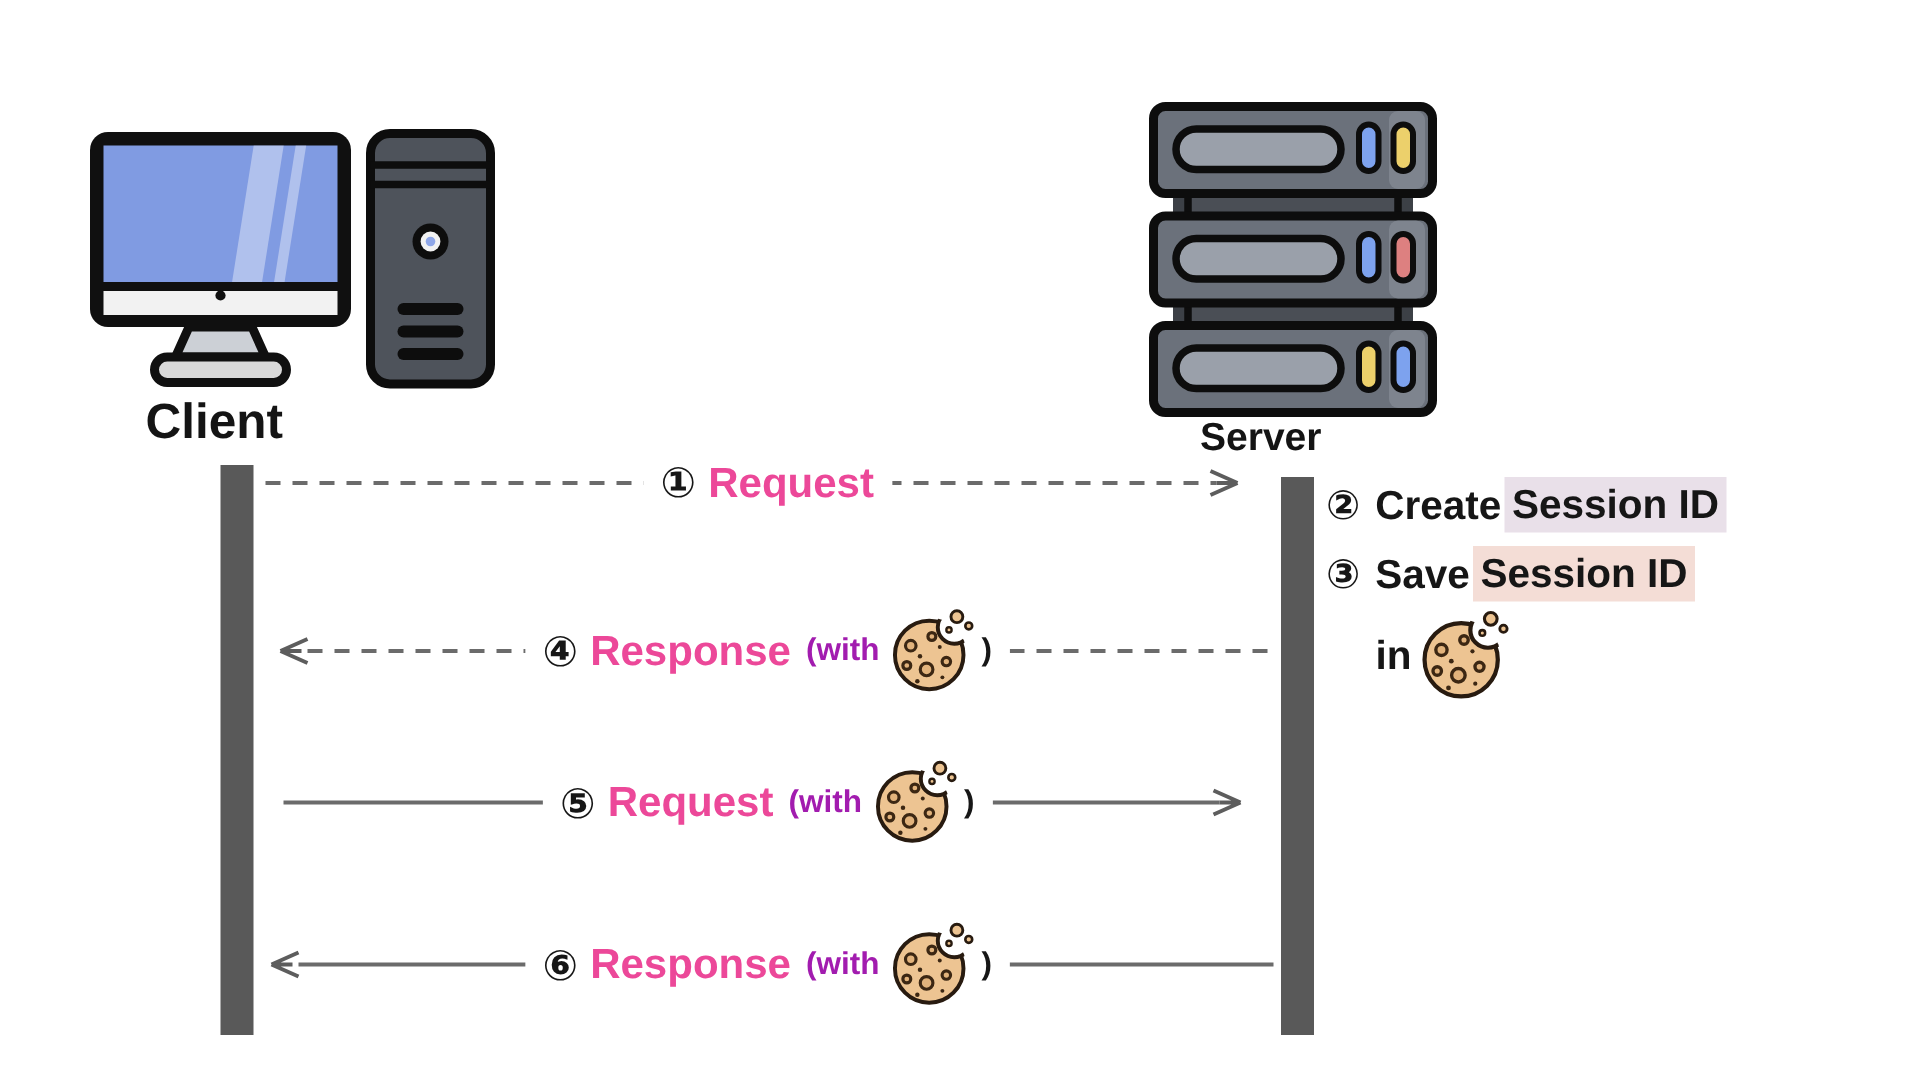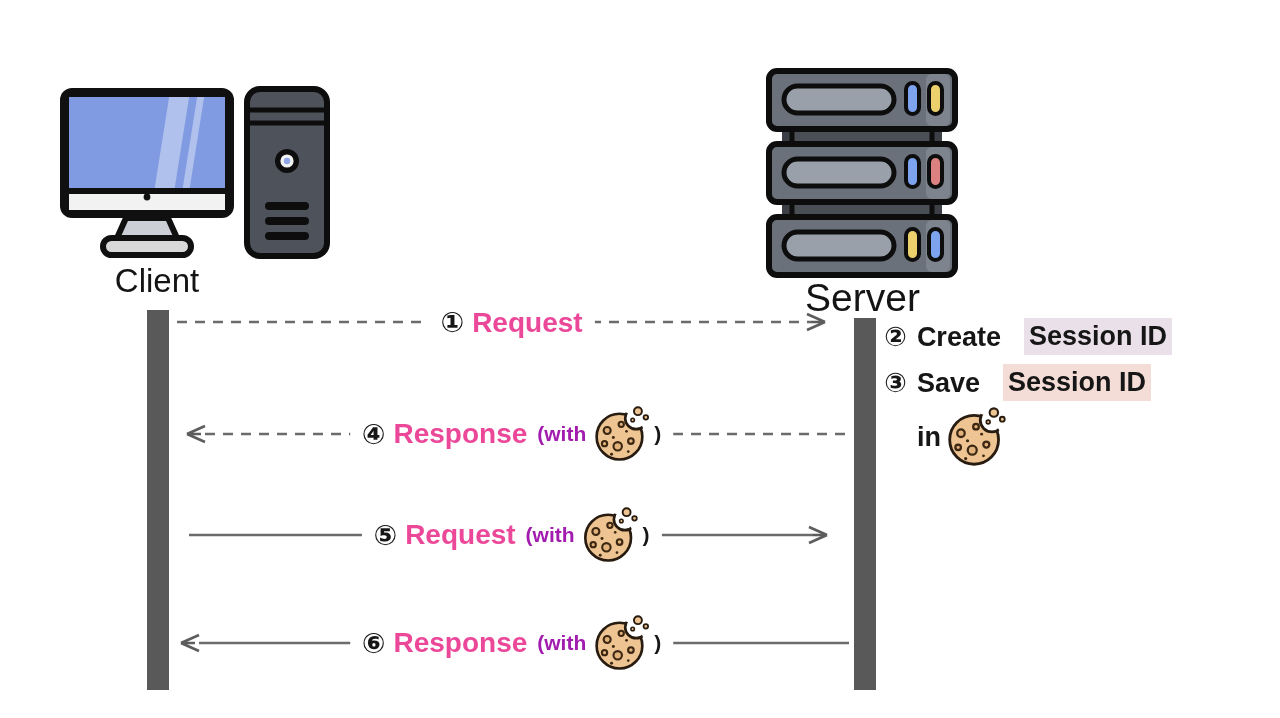--- a/index.html
+++ b/index.html
@@ -1,40 +1,40 @@
 <!DOCTYPE html>
 <html><head>
 <meta charset="utf-8">
 <style>
   html,body{margin:0;padding:0;background:#ffffff;}
   .canvas{
     position:relative;width:1280px;height:718px;background:#ffffff;overflow:hidden;
     font-family:"Liberation Sans","DejaVu Sans",sans-serif;color:#111;
   }
   .abs{position:absolute;}
-  .device-label{position:absolute;font-weight:normal;font-size:33px;color:#141414;text-align:center;letter-spacing:0px;}
+  .device-label{position:absolute;font-weight:bold;font-size:33px;color:#141414;text-align:left;letter-spacing:0px;}
   .lifeline{position:absolute;width:22px;background:#595959;}
   .msg-row{position:absolute;left:169px;width:685px;height:0;}
   .arrow-svg{position:absolute;left:0;top:-12px;overflow:visible;}
   .arrow-line{stroke:#6b6b6b;stroke-width:2.6;fill:none;}
   .arrow-line.dashed{stroke-dasharray:10 8;}
   .arrow-head{stroke:#5d5d5d;stroke-width:2.6;fill:none;}
   .msg-label{
     position:absolute;left:50%;top:0;transform:translate(-50%,-50%);
     background:#ffffff;display:flex;align-items:center;padding:0 12px;white-space:nowrap;
   }
   .msg-num{font-size:28px;font-weight:bold;color:#161616;margin-right:8px;}
   .msg-text{font-size:28px;font-weight:bold;color:#ec4899;}
   .msg-with{font-size:21px;font-weight:bold;color:#a21caf;margin-left:10px;margin-right:6px;}
   .msg-close{font-size:21px;font-weight:bold;color:#161616;margin-left:4px;}
   .cookie{width:58px;height:58px;display:block;}
   .notes{position:absolute;left:884px;top:318px;}
   .note-line{display:flex;align-items:center;font-size:27px;font-weight:bold;color:#161616;line-height:34px;margin-bottom:9px;white-space:nowrap;}
   .note-num{margin-right:10px;}
-  .note-action{margin-right:23px;}
+  .note-action{margin-right:2px;}
   .hl-create{background:#e9e0e9;padding:1px 5px 2px 5px;}
   .hl-save{background:#f4ddd6;padding:1px 5px 2px 5px;}
   .note-in{margin-left:33px;margin-bottom:0;margin-top:-4px;}
   .note-in .cookie{width:62px;height:62px;margin-left:4px;}
   .hidden-defs{position:absolute;width:0;height:0;overflow:hidden;}
 </style>
 </head>
 <body>
 
 <div class="canvas">
@@ -112,21 +112,21 @@
     </g>
     <g>
       <rect x="3" y="149" width="186" height="58" rx="8" fill="#6b717b" stroke="#0d0d0d" stroke-width="6"></rect>
       <rect x="160" y="152" width="24" height="52" rx="6" fill="#838a94" opacity="0.8"></rect>
       <rect x="18" y="164" width="110" height="27" rx="13.5" fill="#9aa0aa" stroke="#0d0d0d" stroke-width="5"></rect>
       <rect x="140" y="161" width="13" height="31" rx="6.5" fill="#ecd06b" stroke="#0d0d0d" stroke-width="4"></rect>
       <rect x="163" y="161" width="13" height="31" rx="6.5" fill="#7da2ee" stroke="#0d0d0d" stroke-width="4"></rect>
     </g>
   </svg>
 
-  <div class="device-label" style="left:800px;top:276px;width:125px;font-size:39px;">Server</div>
+  <div class="device-label" style="left:800px;top:276px;width:125px;font-size:26px;">Server</div>
 
   <div class="lifeline" style="left:147px;top:310px;height:380px;"></div>
   <div class="lifeline" style="left:854px;top:318px;height:372px;"></div>
 
   <div class="msg-row" style="top:322px;">
     <svg class="arrow-svg" width="685" height="24" viewBox="0 0 685 24">
       <line class="arrow-line dashed" x1="8" y1="12" x2="642" y2="12"></line>
       <path class="arrow-head" d="M656 12 L638 4 M656 12 L638 20 M656 12 L642 12"></path>
     </svg>
     <div class="msg-label">

